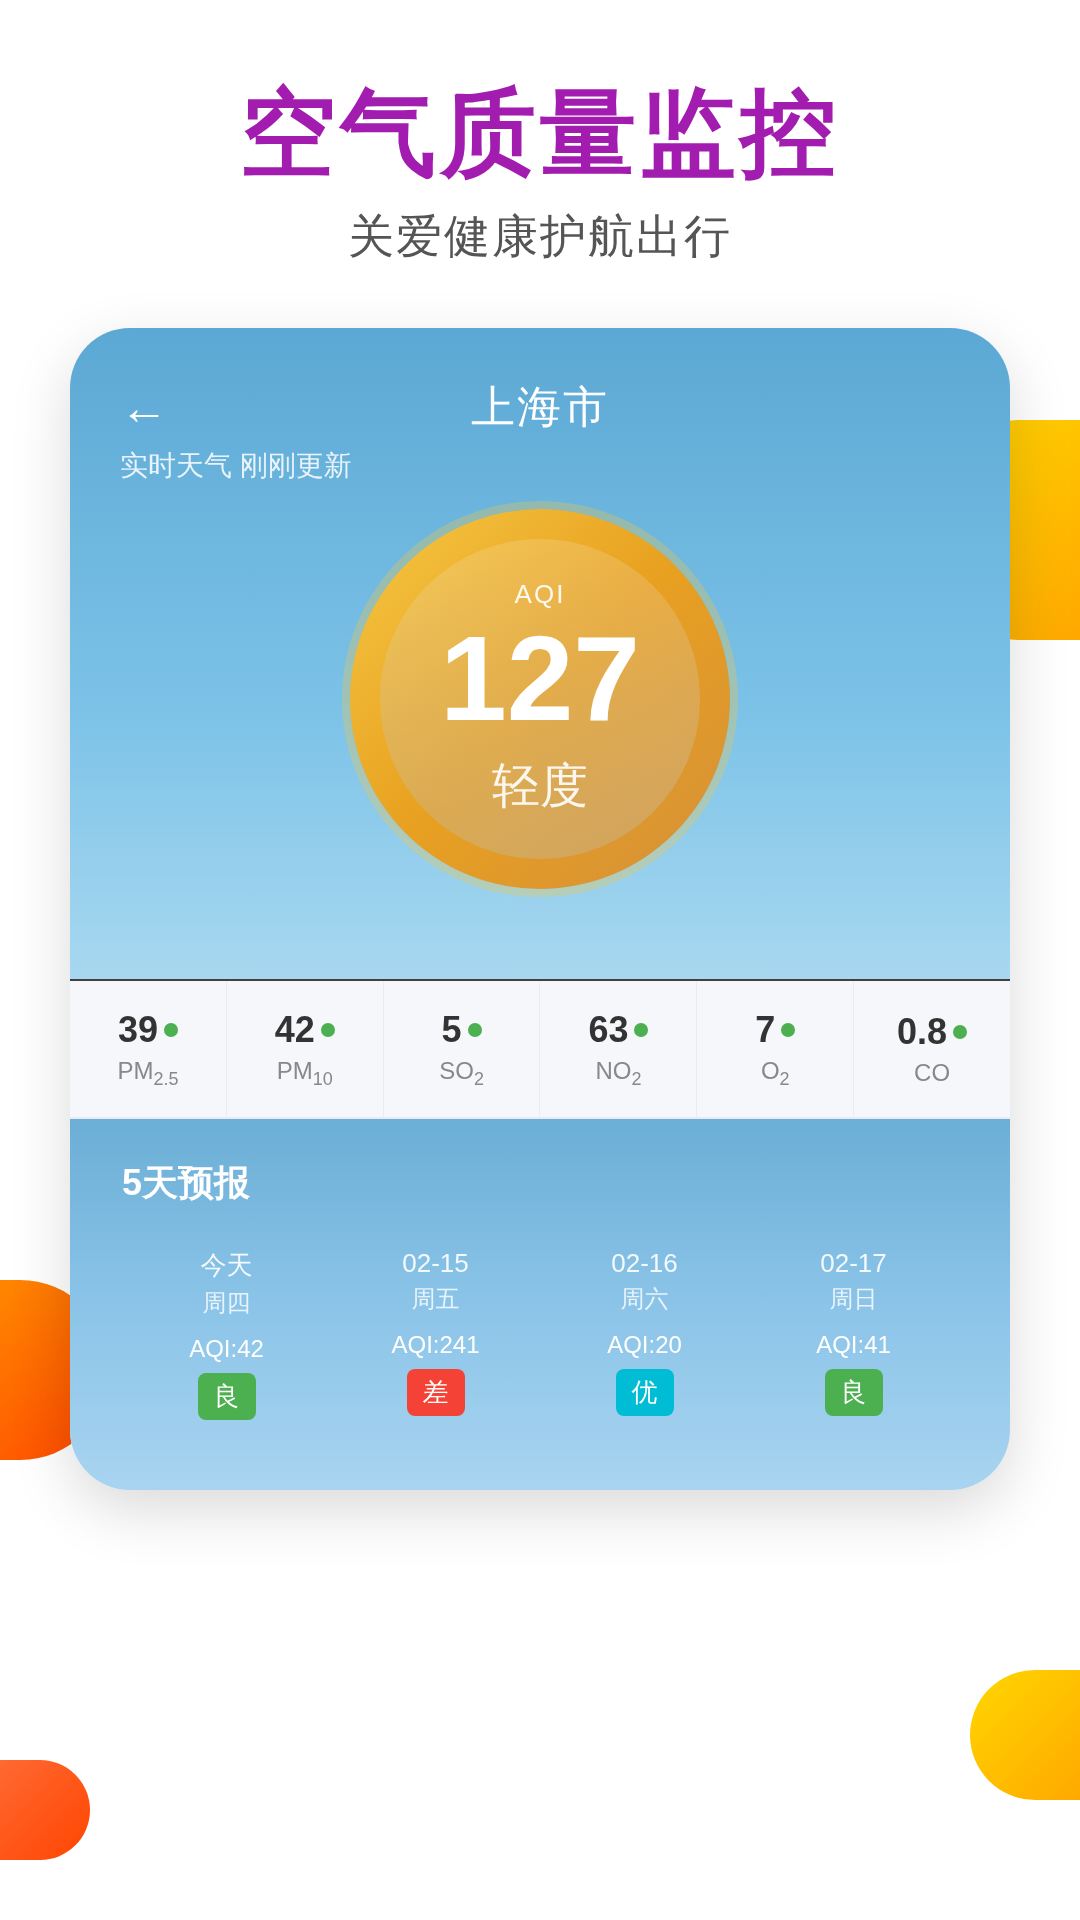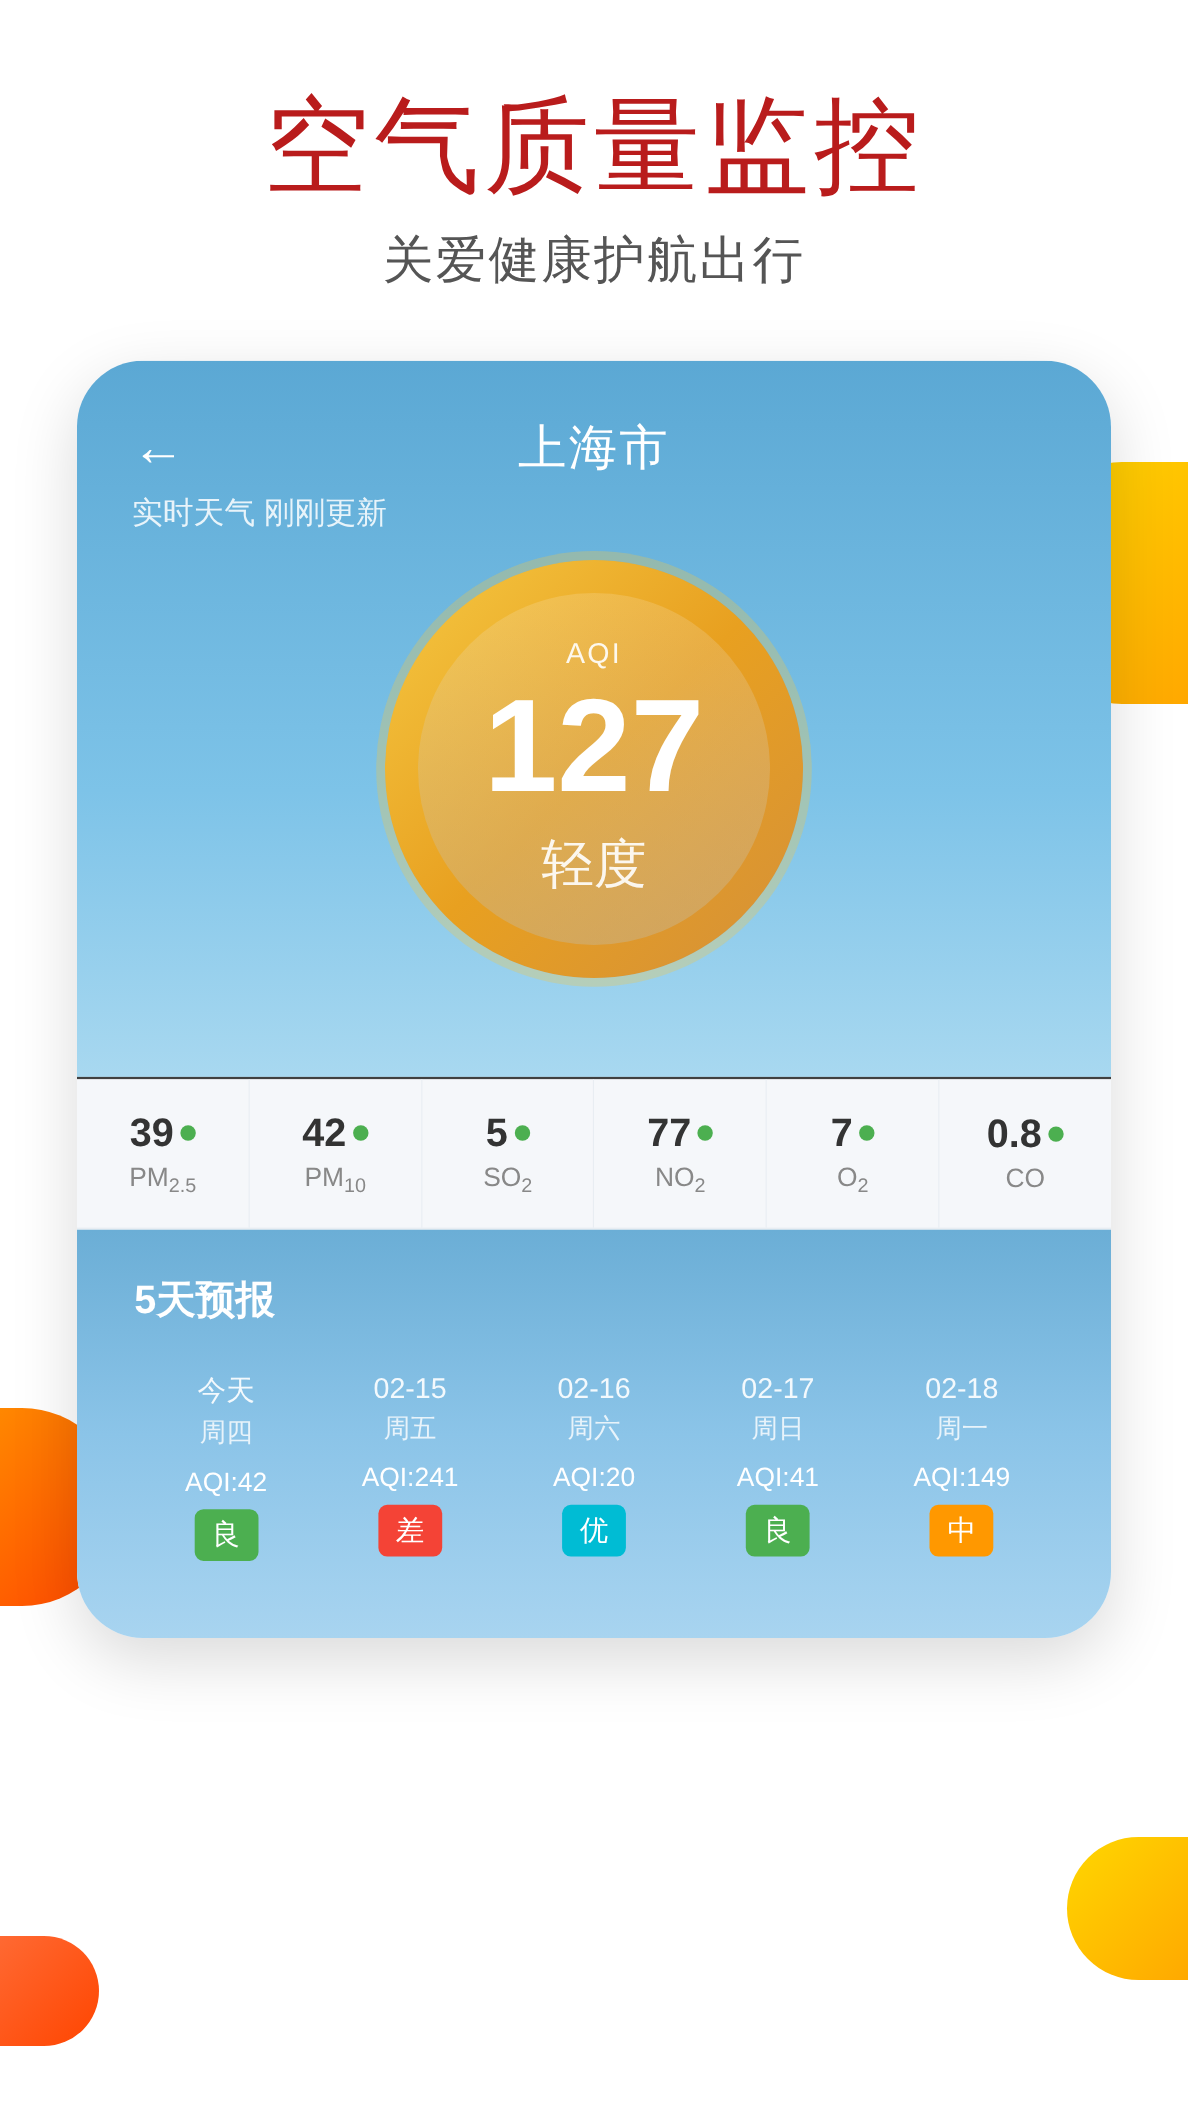--- a/index.html
+++ b/index.html
@@ -13,22 +13,22 @@
       overflow-x: hidden;
     }
 
     
     .header-section {
       text-align: center;
       padding: 80px 60px 40px;
     }
     .main-title {
       font-size: 96px;
-      font-weight: 400;
-      color: #b91c1c;
+      font-weight: 700;
+      color: #a21caf;
       letter-spacing: 4px;
       line-height: 1.1;
     }
     .subtitle {
       font-size: 46px;
       font-weight: 400;
       color: #555555;
       margin-top: 20px;
       letter-spacing: 2px;
     }
@@ -316,21 +316,21 @@
   </div>
         <div class="metric-item">
     <div class="metric-value-row">
       <span class="metric-value">5</span>
       <span class="metric-dot" style="background:#4CAF50"></span>
     </div>
     <div class="metric-name">SO<sub>2</sub></div>
   </div>
         <div class="metric-item">
     <div class="metric-value-row">
-      <span class="metric-value">77</span>
+      <span class="metric-value">63</span>
       <span class="metric-dot" style="background:#4CAF50"></span>
     </div>
     <div class="metric-name">NO<sub>2</sub></div>
   </div>
         <div class="metric-item">
     <div class="metric-value-row">
       <span class="metric-value">7</span>
       <span class="metric-dot" style="background:#4CAF50"></span>
     </div>
     <div class="metric-name">O<sub>2</sub></div>
@@ -365,22 +365,16 @@
     <div class="forecast-weekday">周六</div>
     <div class="forecast-aqi-text">AQI:20</div>
     <span class="forecast-badge badge-excellent">优</span>
   </div>
         <div class="forecast-day">
     <div class="forecast-date">02-17</div>
     <div class="forecast-weekday">周日</div>
     <div class="forecast-aqi-text">AQI:41</div>
     <span class="forecast-badge badge-good">良</span>
   </div>
-        <div class="forecast-day">
-    <div class="forecast-date">02-18</div>
-    <div class="forecast-weekday">周一</div>
-    <div class="forecast-aqi-text">AQI:149</div>
-    <span class="forecast-badge badge-medium">中</span>
-  </div>
       </div>
   </div>
 
 </div>
 
 </body></html>

